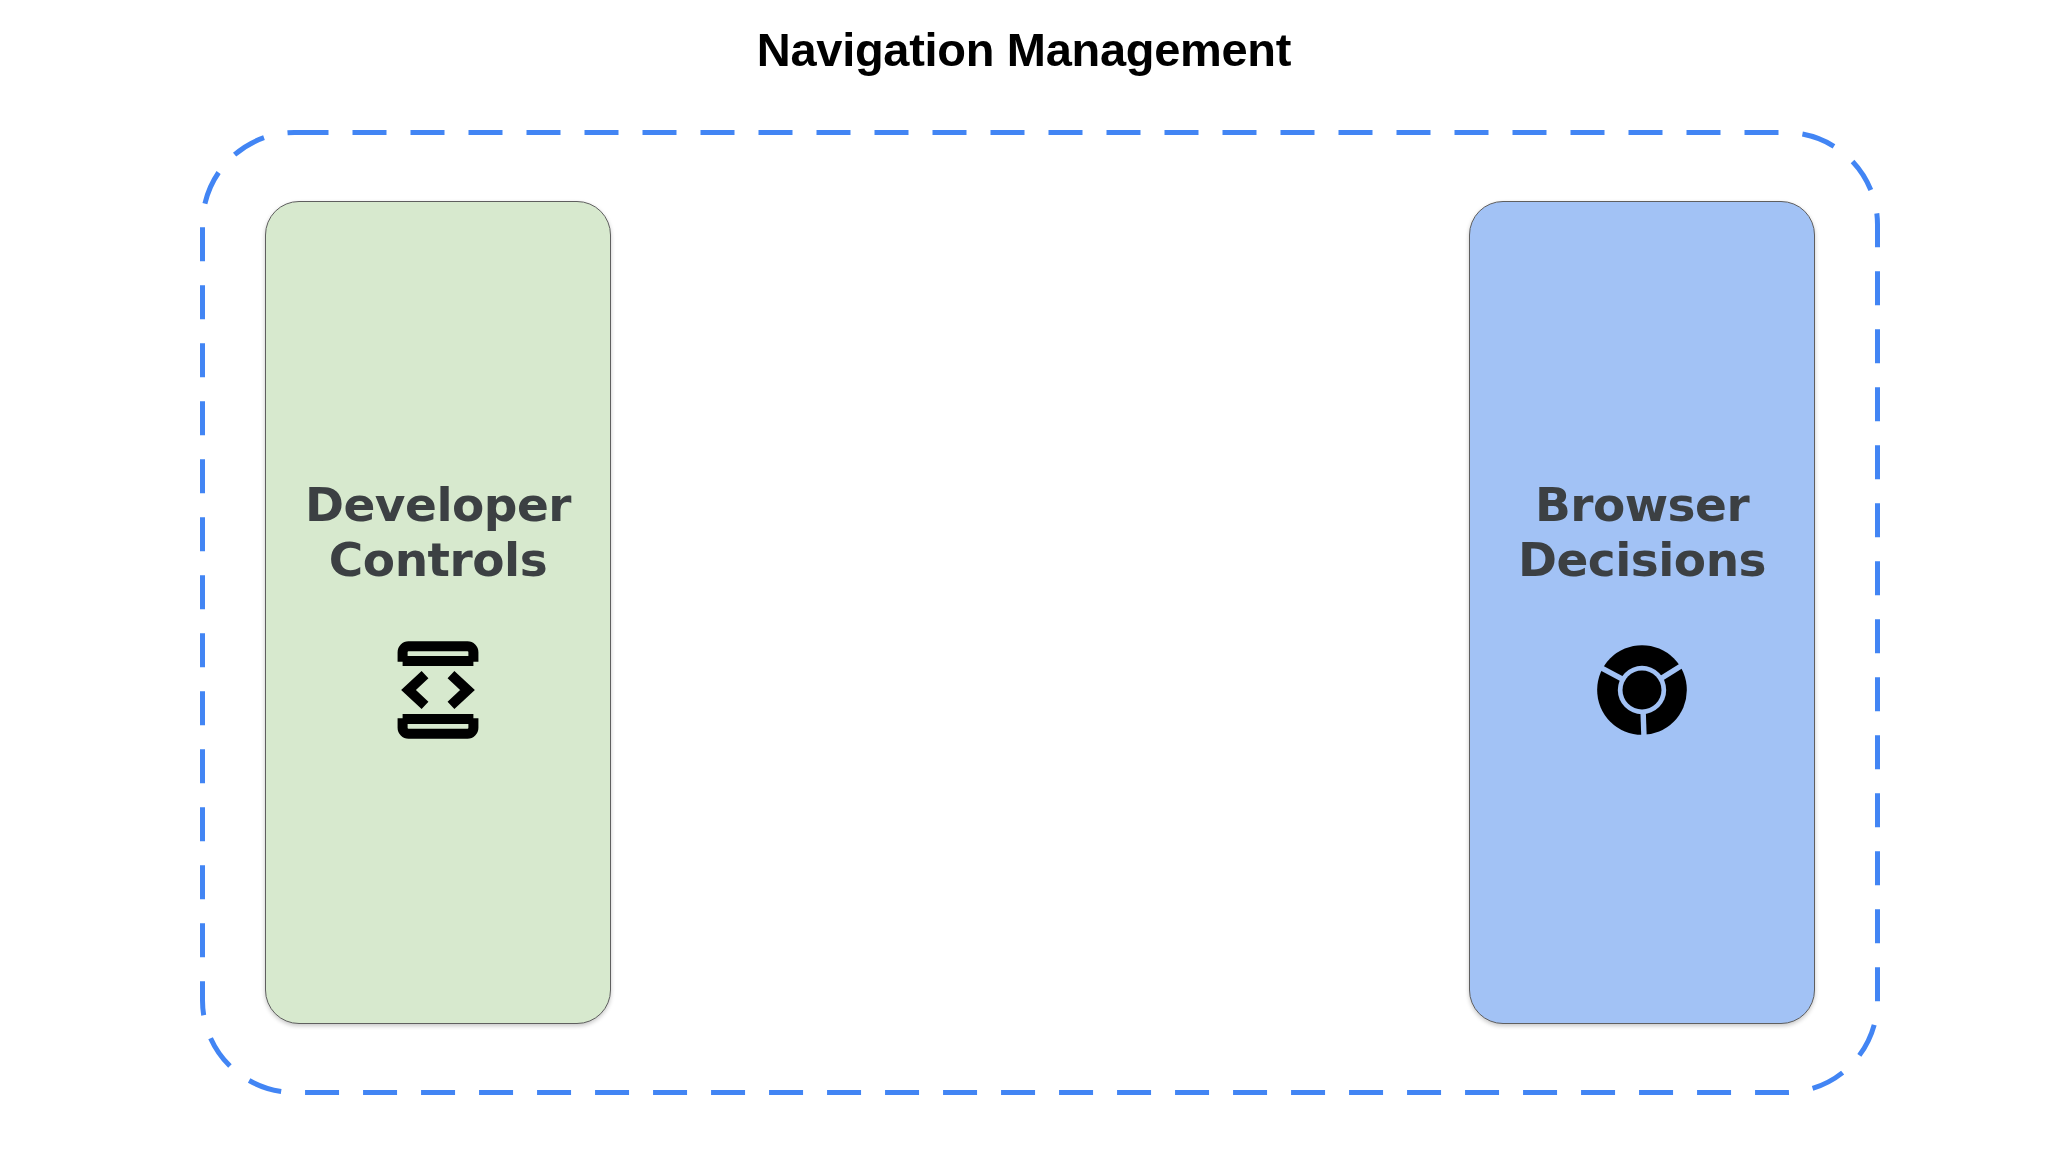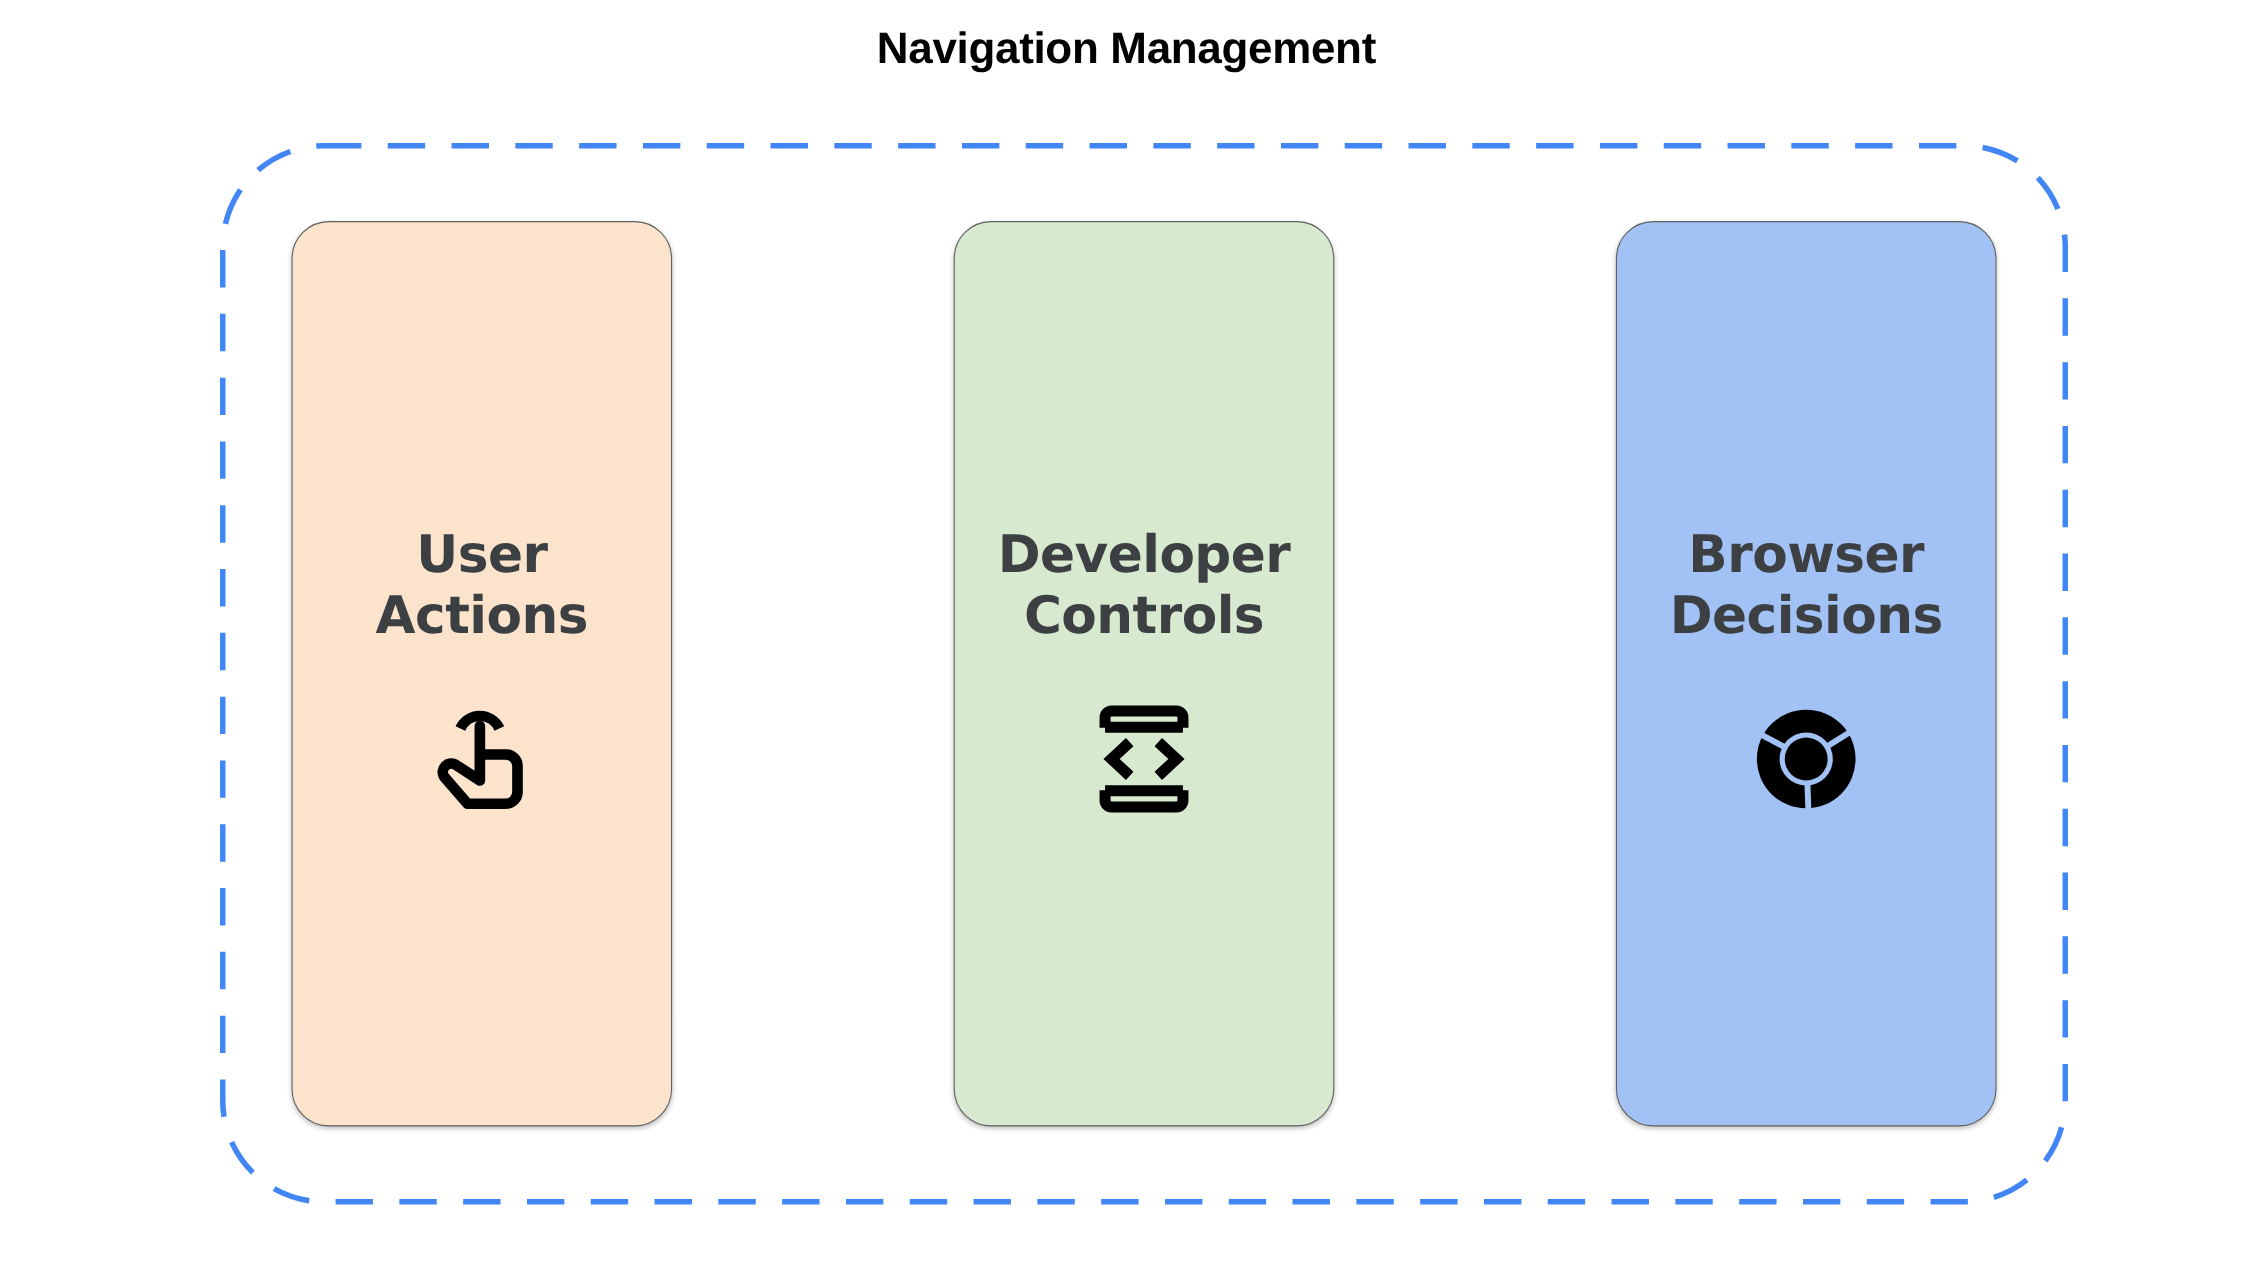--- a/index.html
+++ b/index.html
@@ -24,21 +24,21 @@
   }
 
   
   .page-title {
     position: absolute;
     left: 0;
     top: 22px;
     width: 2048px;
     text-align: center;
     font-family: "Liberation Sans Narrow", "Liberation Sans", sans-serif;
-    font-size: 40px;
+    font-size: 47px;
     font-weight: bold;
     letter-spacing: -0.3px;
     color: #000000;
     white-space: nowrap;
   }
 
   
   .group-boundary {
     position: absolute;
     left: 200px;
@@ -120,35 +120,20 @@
   <div class="page-title" style="color: rgb(0, 0, 0);">Navigation Management</div>
 
   <div class="group-boundary">
     <svg viewBox="0 0 1680 965" preserveAspectRatio="none" aria-hidden="true">
       <rect x="2.5" y="2.5" width="1675" height="960" rx="92" ry="92" fill="none" stroke="#4285f4" stroke-width="5" stroke-dasharray="34 24" stroke-linecap="butt"></rect>
     </svg>
   </div>
 
   <div class="cards-row">
 
-    <div class="card" id="card-user-actions" style="background: rgb(252, 227, 203); border-color: rgb(95, 95, 95);">
-      <div class="card-label" style="color: rgb(60, 64, 67);">User
-Actions</div>
-      <div class="card-icon">
-
-        <svg viewBox="0 0 100 100" fill="none" aria-hidden="true">
-          <path d="M33.5 26.5a16.5 16.5 0 0 1 30 0" stroke="#000" stroke-width="8.2" stroke-linecap="butt" fill="none"></path>
-          <path d="M48.5 24.5 L48.5 66.5 L30 54.5
-                   a6.6 6.6 0 0 0 -9 9.2
-                   L39 84.5 h29.5
-                   a9 9 0 0 0 9 -9 V55.5
-                   a9 9 0 0 0 -9 -9 H48.5" stroke="#000" stroke-width="8.2" stroke-linejoin="round" stroke-linecap="round" fill="none"></path>
-        </svg>
-      </div>
-    </div>
 
     <div class="card" id="card-developer-controls" style="background: rgb(215, 233, 206); border-color: rgb(95, 95, 95);">
       <div class="card-label" style="color: rgb(60, 64, 67);">Developer
 Controls</div>
       <div class="card-icon">
 
         <svg viewBox="0 0 100 100" fill="none" aria-hidden="true">
           <path d="M20 26 v-8 a5 5 0 0 1 5 -5 h50 a5 5 0 0 1 5 5 v8" stroke="#000" stroke-width="8.5" stroke-linecap="butt" fill="none"></path>
           <line x1="20" y1="25.5" x2="80" y2="25.5" stroke="#000" stroke-width="8.5"></line>
           <path d="M20 74 v8 a5 5 0 0 0 5 5 h50 a5 5 0 0 0 5 -5 v-8" stroke="#000" stroke-width="8.5" stroke-linecap="butt" fill="none"></path>

